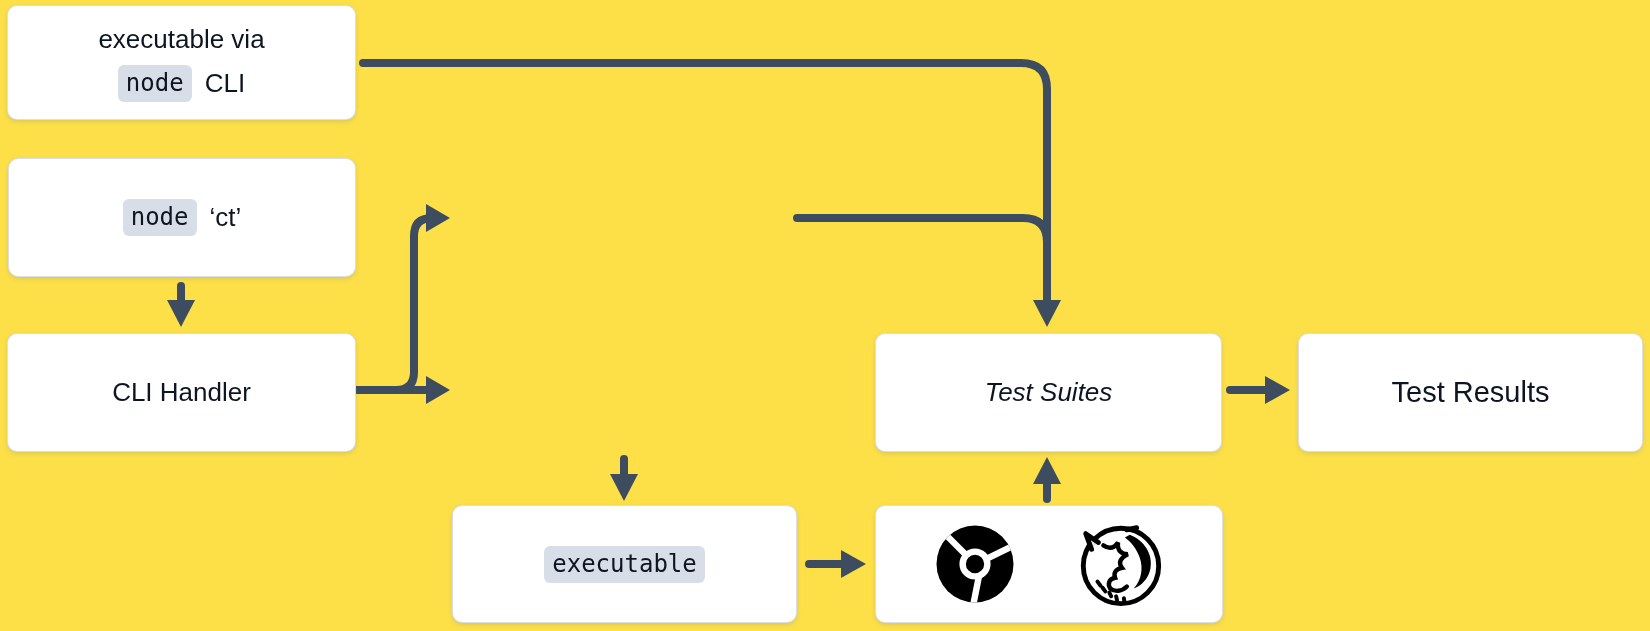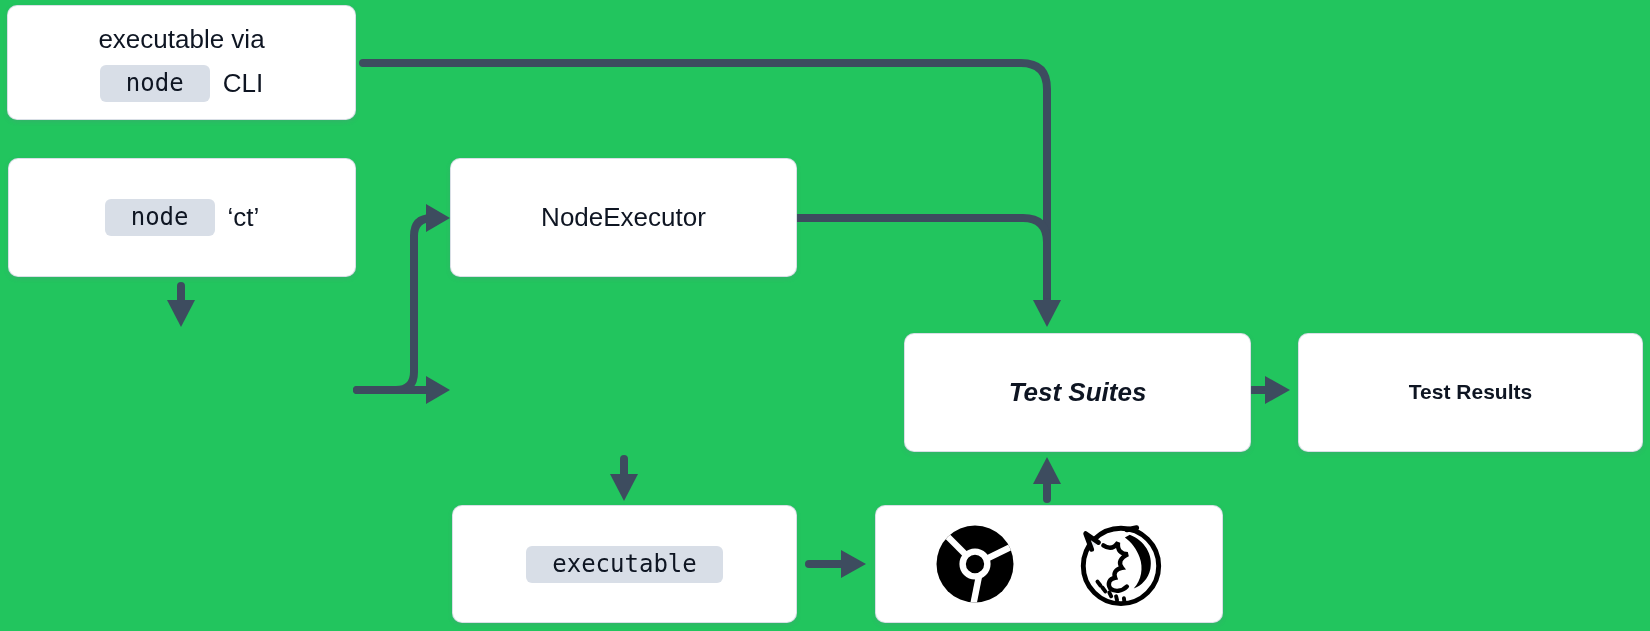--- a/index.html
+++ b/index.html
@@ -6,21 +6,21 @@
   html,body { width: 1650px; height: 631px; }
   body {
     font-family: "Liberation Sans", sans-serif;
     background: #e4e9f0;
     overflow: hidden;
   }
   .canvas {
     position: relative;
     width: 1650px;
     height: 631px;
-    background: #22c55e;
+    background: #fde047;
   }
   .edge-layer {
     position: absolute;
     left: 0; top: 0;
     width: 1650px; height: 631px;
     pointer-events: none;
   }
   .node {
     position: absolute;
     background: #ffffff;
@@ -42,40 +42,40 @@
     align-items: center;
     justify-content: center;
     gap: 13px;
     white-space: nowrap;
   }
   .code-chip {
     font-family: "DejaVu Sans Mono", "Liberation Mono", monospace;
     font-size: 24px;
     background: #d8dee7;
     color: #0e1522;
-    padding: 3px 26px 4px;
+    padding: 3px 8px 4px;
     border-radius: 6px;
   }
   .node.italic { font-style: italic; }
-  .node.bold { font-weight: bold; font-size: 21px; }
+  .node.bold { font-weight: normal; font-size: 29px; }
   .icon-row {
     display: flex;
     align-items: center;
     justify-content: center;
     gap: 54px;
   }
   
   #n-exec      { left: 7px;    top: 5px;   width: 349px; height: 115px; }
   #n-ct        { left: 8px;    top: 158px; width: 348px; height: 119px; }
   #n-cli       { left: 7px;    top: 333px; width: 349px; height: 119px; }
   #n-nodeexec  { left: 450px;  top: 158px; width: 347px; height: 119px; }
   #n-browexec  { left: 452px;  top: 333px; width: 345px; height: 119px; }
   #n-puppeteer { left: 452px;  top: 505px; width: 345px; height: 118px; }
   #n-browsers  { left: 875px;  top: 505px; width: 348px; height: 118px; }
-  #n-suites    { left: 904px;  top: 333px; width: 347px; height: 119px; font-weight: bold; }
+  #n-suites    { left: 875px;  top: 333px; width: 347px; height: 119px; }
   #n-results   { left: 1298px; top: 333px; width: 345px; height: 119px; }
 </style>
 </head>
 <body>
 
 <div class="canvas">
 
   <svg class="edge-layer" width="1650" height="631" viewBox="0 0 1650 631" xmlns="http://www.w3.org/2000/svg">
     <g stroke="#3d4c5f" stroke-width="8" fill="none" stroke-linecap="round">
       <path d="M363 63 H1021 Q1047 63 1047 89 V301"></path>
@@ -110,24 +110,24 @@
     </div>
   </div>
 
   <div class="node" id="n-ct">
     <div class="row">
       <span class="code-chip">node</span>
       <span>‘ct’</span>
     </div>
   </div>
 
+  <div class="node" id="n-cli">
+    <span>CLI Handler</span>
+  </div>
 
-  <div class="node" id="n-nodeexec">
-    <span>NodeExecutor</span>
-  </div>
 
 
   <div class="node" id="n-puppeteer">
     <span class="code-chip">executable</span>
   </div>
 
   <div class="node" id="n-browsers">
     <div class="icon-row">
 
       <svg width="88" height="88" viewBox="0 0 96 96">

